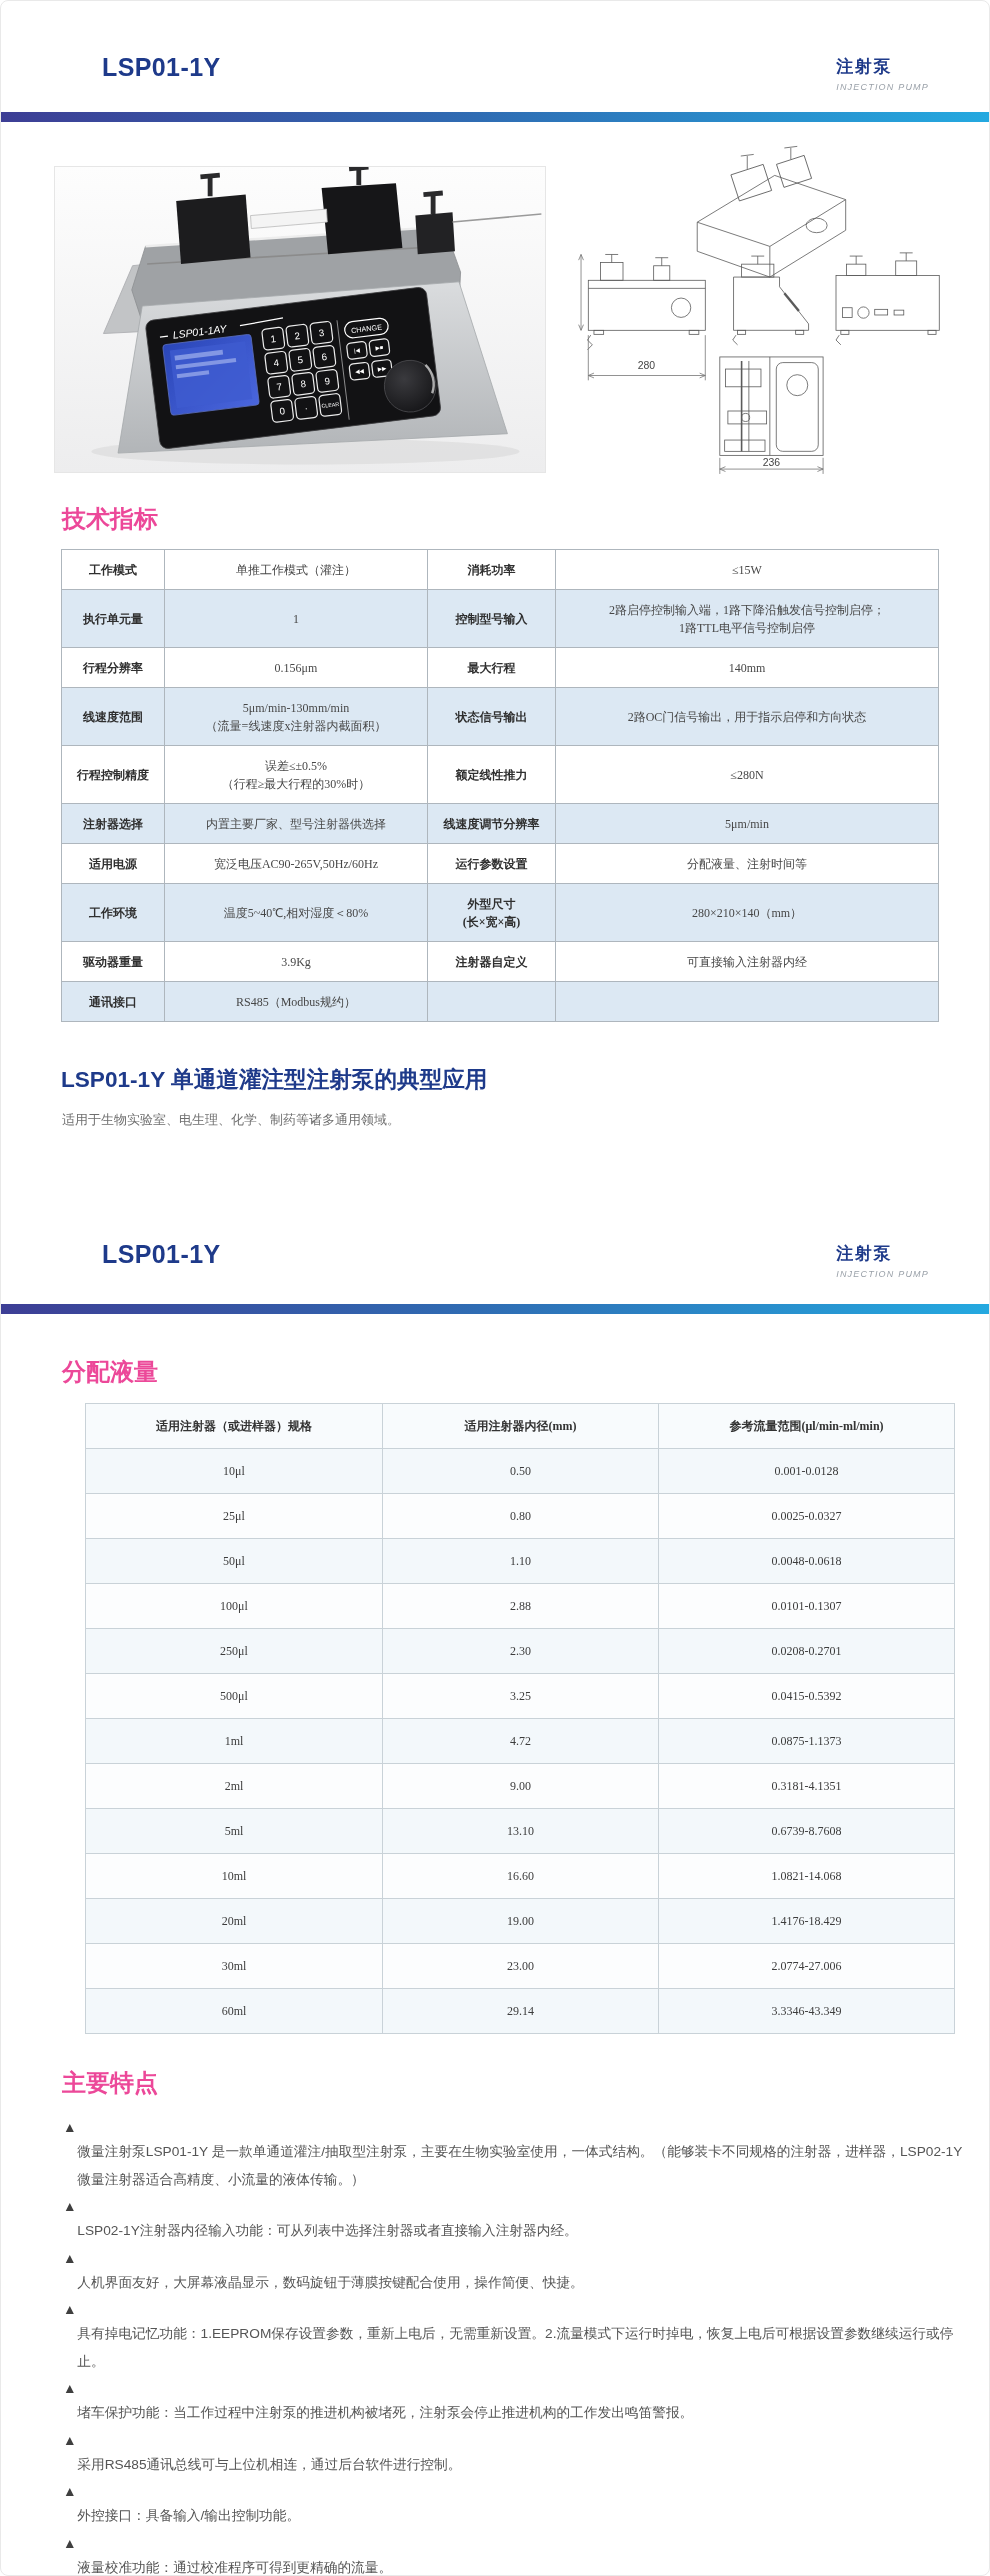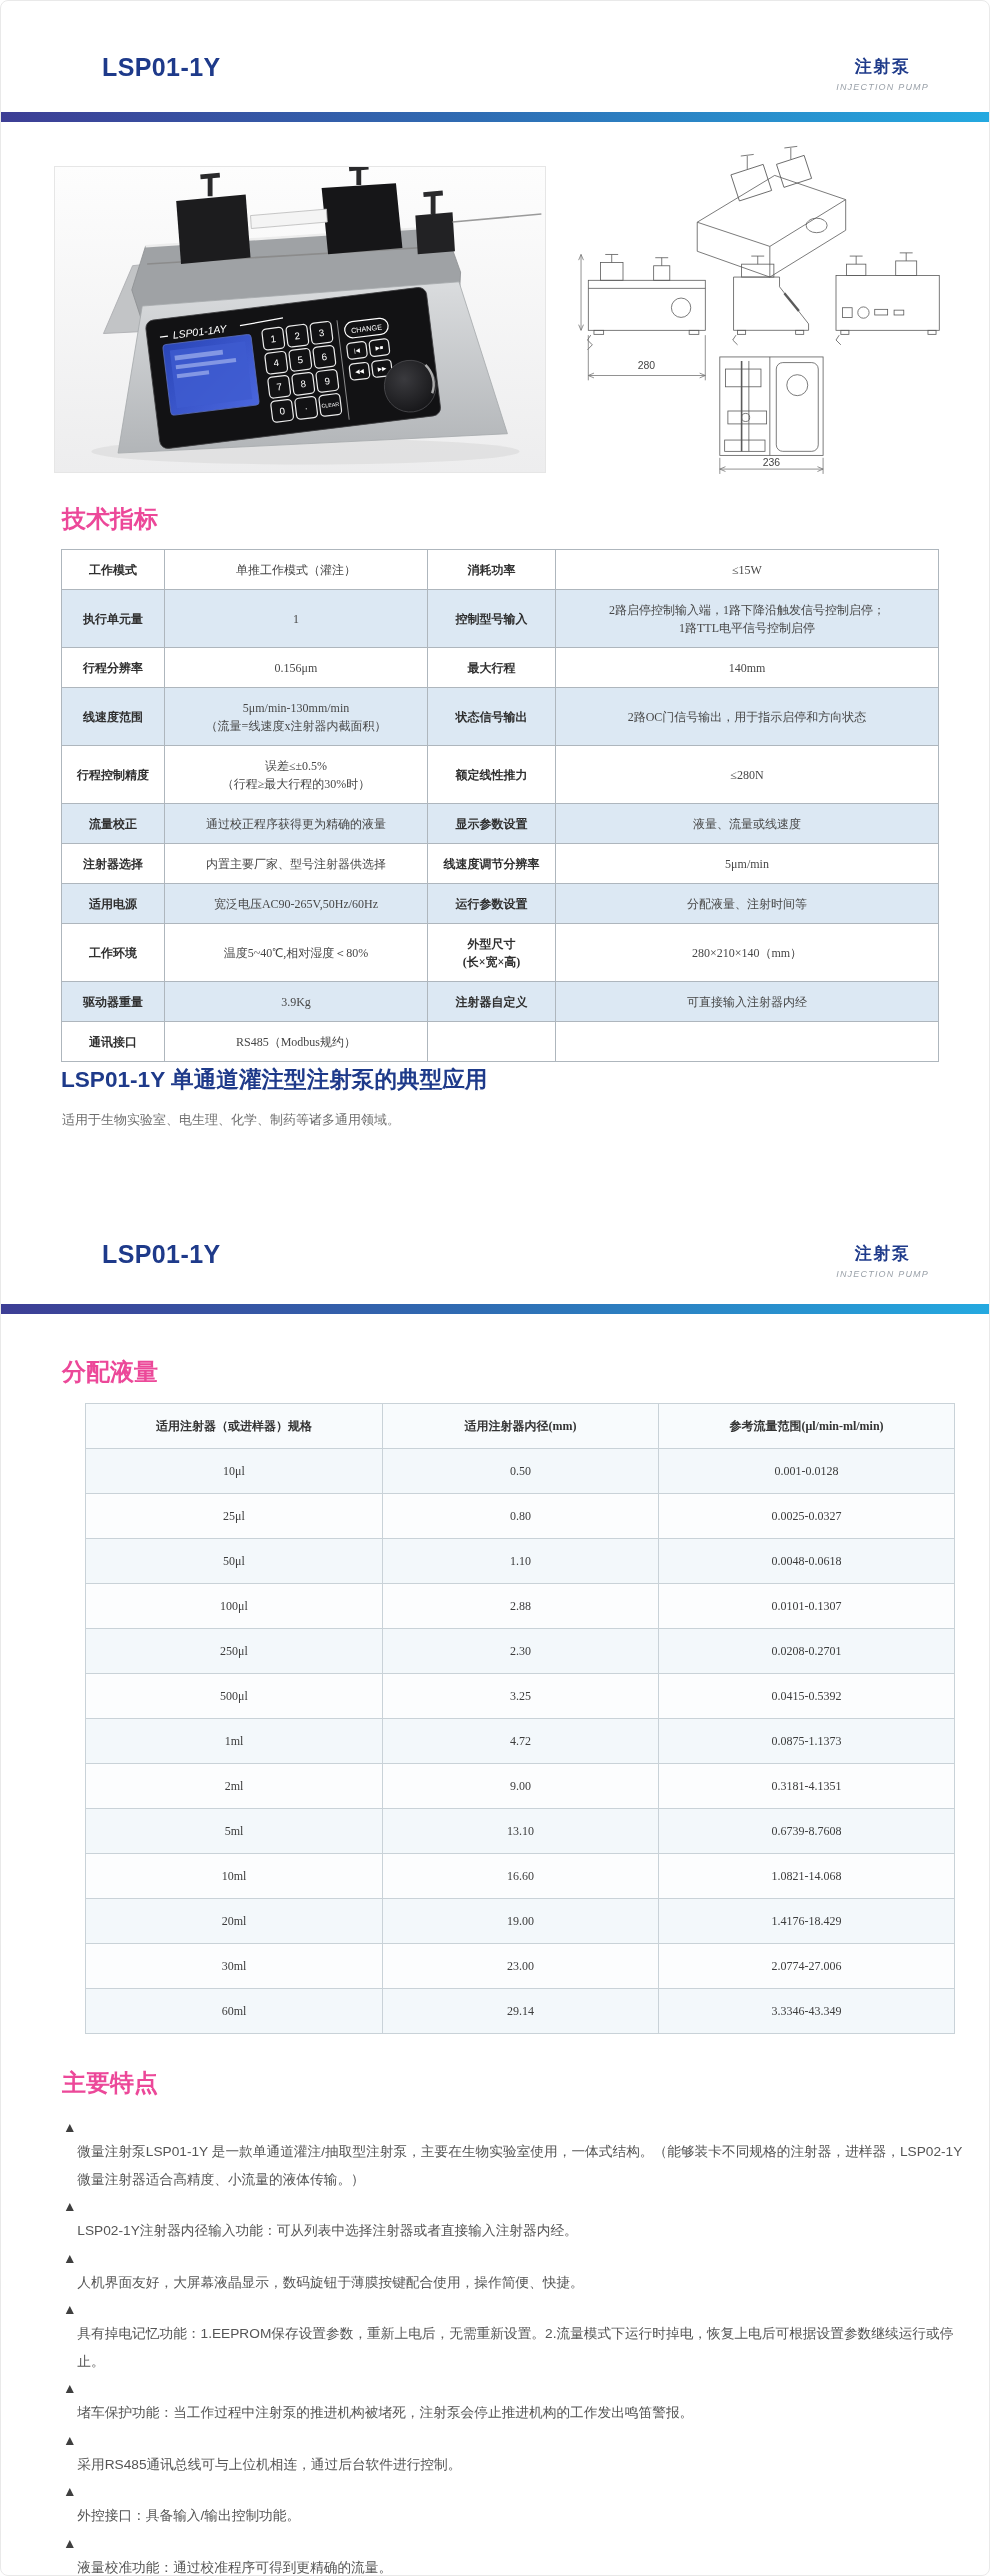--- a/index.html
+++ b/index.html
@@ -3,21 +3,21 @@
 <meta charset="utf-8">
 <style>
   html,body{margin:0;padding:0;background:#ffffff;}
   body{width:990px;height:2576px;position:relative;font-family:"Liberation Sans",sans-serif;}
   .page{position:absolute;inset:0;background:#ffffff;border:0.8px solid #e9e9e9;border-radius:8px;overflow:hidden;}
 
   
   .hdr{position:absolute;left:69px;right:60px;display:flex;justify-content:space-between;align-items:flex-start;margin-left:32px;}
   .hdr1{top:52px;} .hdr2{top:1239px;}
   .model-title{font-size:25px;font-weight:700;color:#1e3a8a;letter-spacing:0.4px;}
-  .hdr-right{text-align:center;margin-top:1.6px;}
+  .hdr-right{text-align:left;margin-top:1.6px;}
   .product-zh{font-size:17px;font-weight:700;color:#1e3a8a;letter-spacing:1.6px;}
   .product-en{font-size:9px;font-style:italic;color:#9aa1a9;letter-spacing:1.2px;margin-top:4px;}
   .bar{position:absolute;left:0;width:990px;height:9.7px;
        background:linear-gradient(90deg,#3d3e95 0%,#2f6cb3 48%,#24a9e0 100%);}
   .bar1{top:111px;} .bar2{top:1303px;}
 
   
   .photo-box{position:absolute;left:53px;top:165px;width:490px;height:305px;
              border:0.8px solid #e6e6e6;background:linear-gradient(180deg,#fdfdfd,#ededee);}
   .photo-box svg{display:block;}
@@ -306,26 +306,20 @@
           <td class="val">2路OC门信号输出，用于指示启停和方向状态</td>
         </tr>
         <tr>
           <td class="lbl">行程控制精度</td>
           <td class="val">误差≤±0.5%
 （行程≥最大行程的30%时）</td>
           <td class="lbl">额定线性推力</td>
           <td class="val">≤280N</td>
         </tr>
         <tr>
-          <td class="lbl">流量校正</td>
-          <td class="val">通过校正程序获得更为精确的液量</td>
-          <td class="lbl">显示参数设置</td>
-          <td class="val">液量、流量或线速度</td>
-        </tr>
-        <tr>
           <td class="lbl">注射器选择</td>
           <td class="val">内置主要厂家、型号注射器供选择</td>
           <td class="lbl">线速度调节分辨率</td>
           <td class="val">5μm/min</td>
         </tr>
         <tr>
           <td class="lbl">适用电源</td>
           <td class="val">宽泛电压AC90-265V,50Hz/60Hz</td>
           <td class="lbl">运行参数设置</td>
           <td class="val">分配液量、注射时间等</td>

